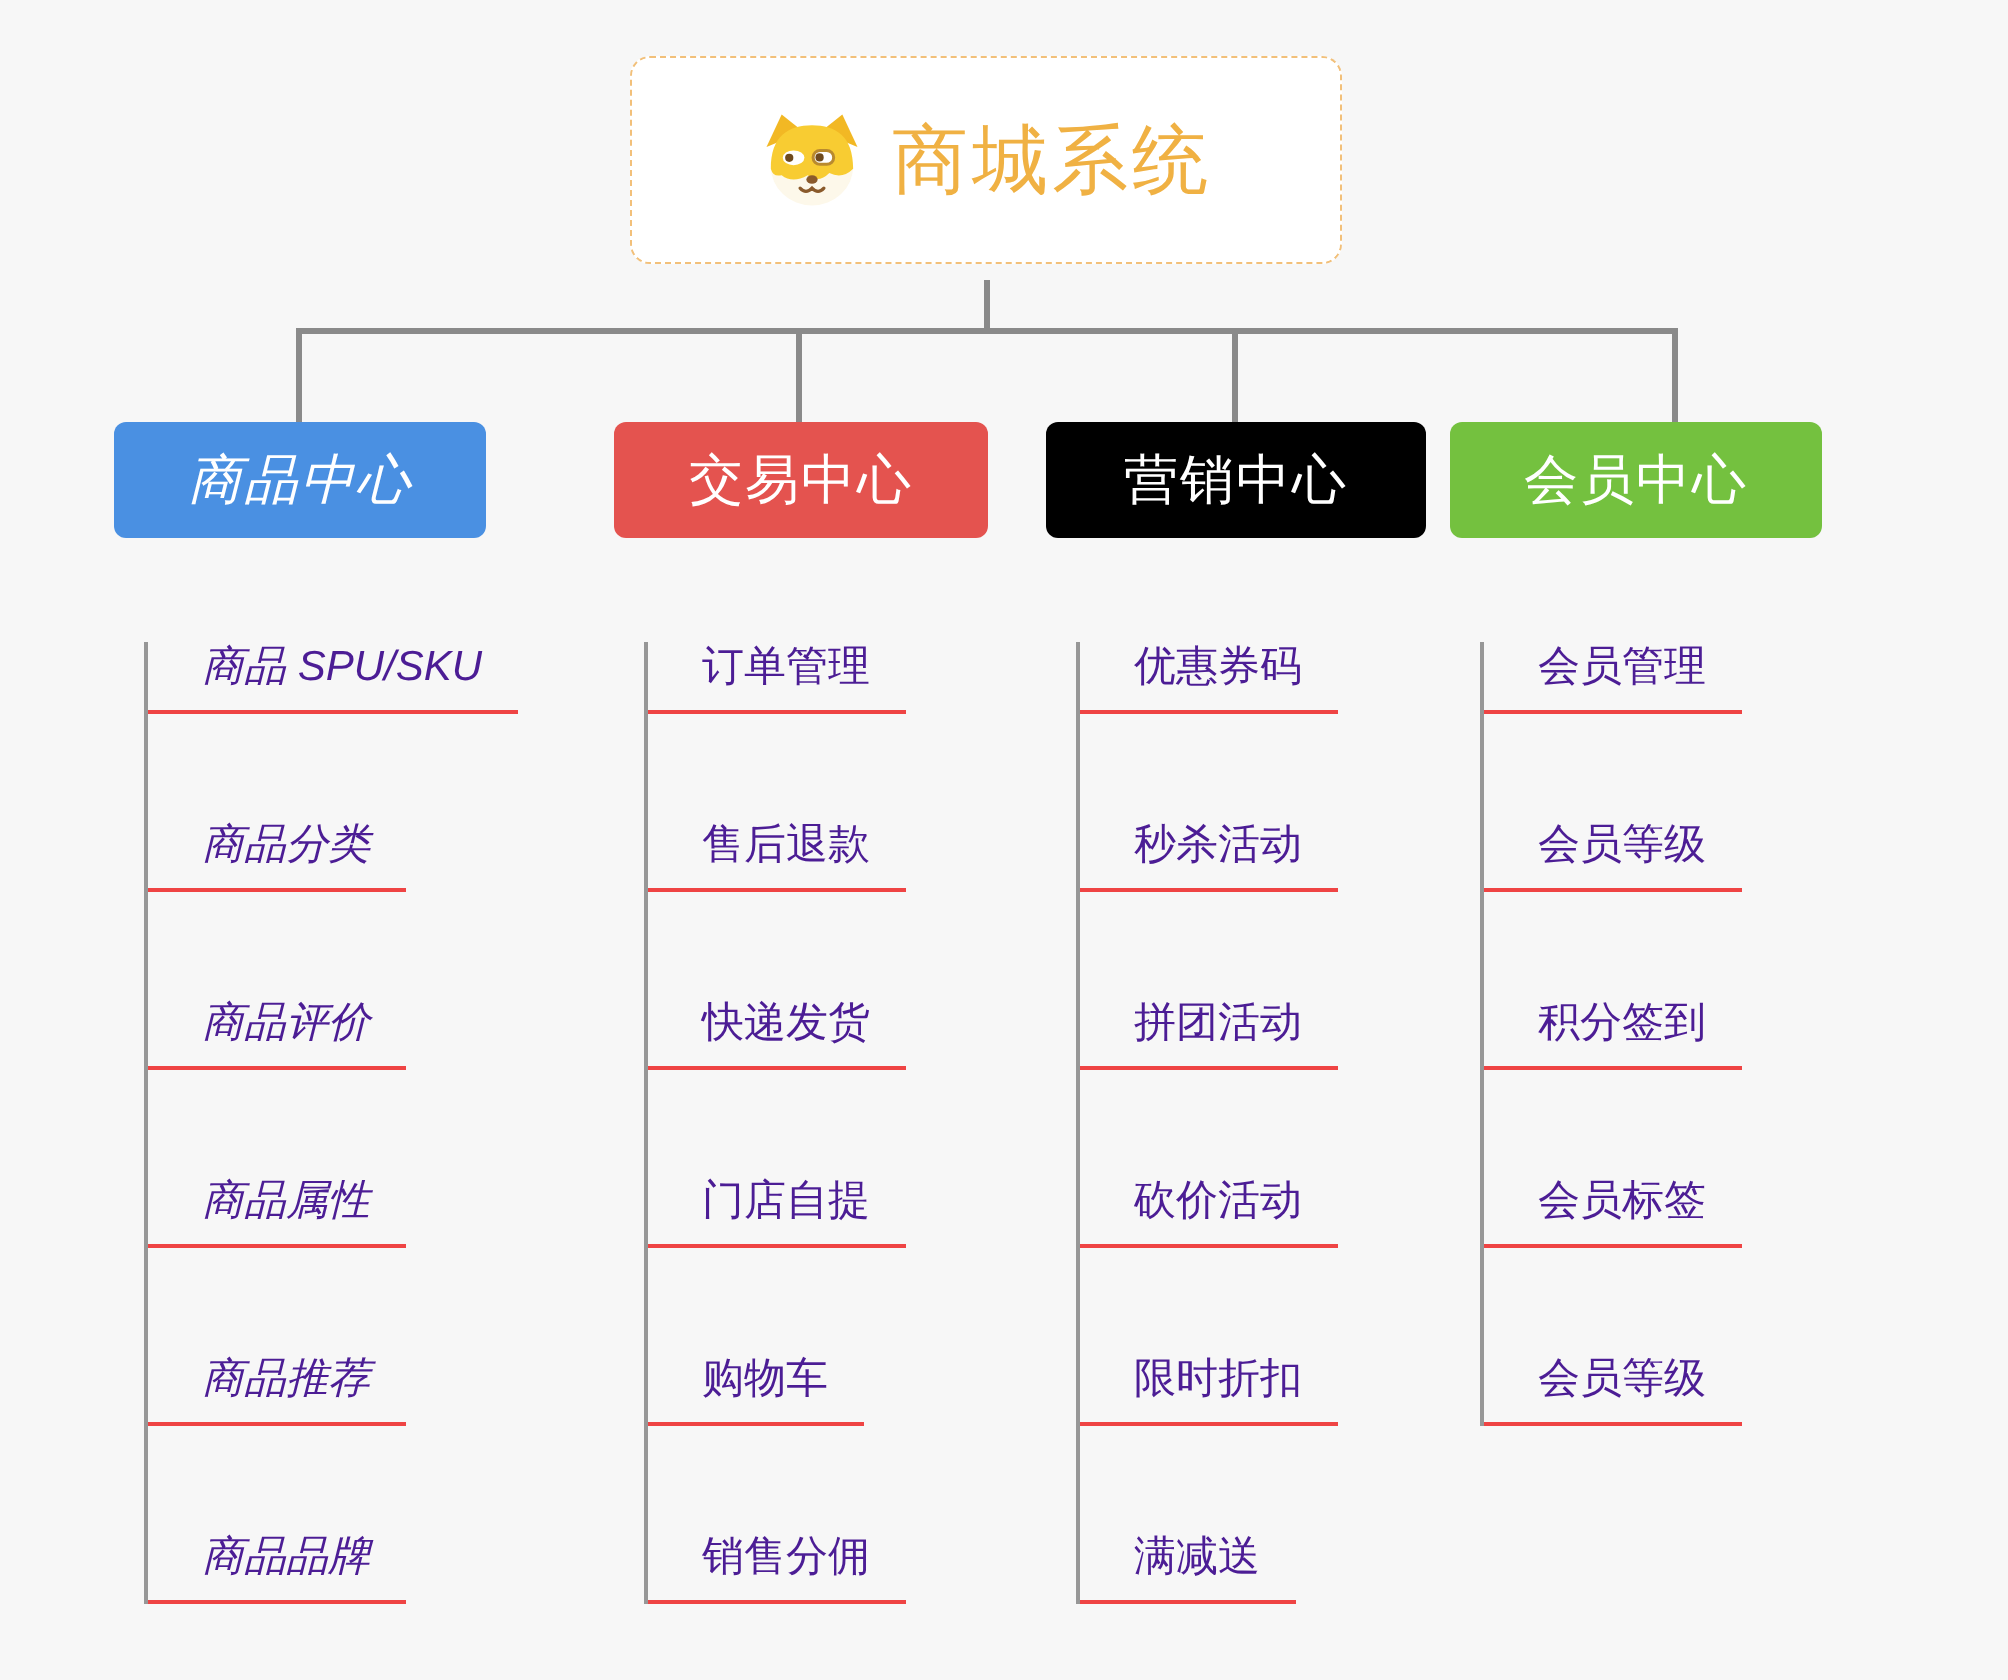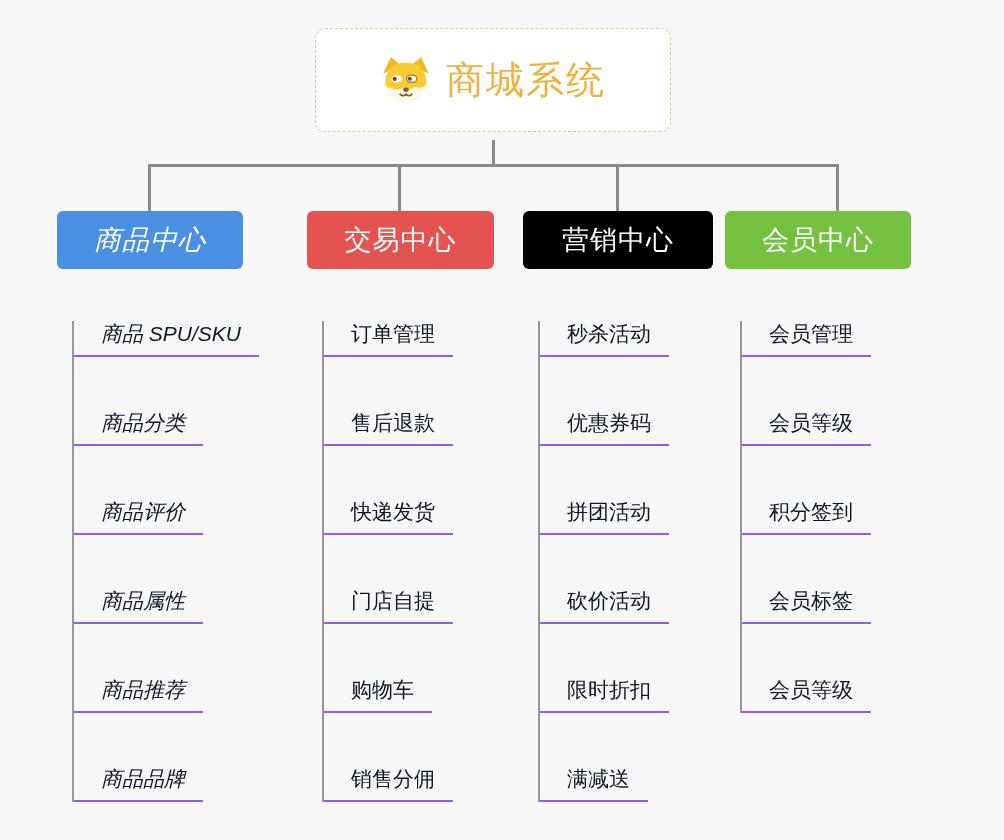--- a/index.html
+++ b/index.html
@@ -68,24 +68,24 @@
     margin: 0 0 0 15px;
     padding: 0;
     list-style: none;
     border-left: 2px solid #979797;
     width: fit-content;
   }
   .sub-item {
     width: fit-content;
     margin: 53px 0 0 0;
     padding: 0 18px 8px 27px;
-    border-bottom: 2px solid #8b5cf6;
+    border-bottom: 2px solid #ef4444;
     font-size: 21px;
     line-height: 26px;
-    color: #0f172a;
+    color: #4c1d95;
     white-space: nowrap;
   }
   .sub-item:first-child { margin-top: 52px; }
 </style>
 </head>
 <body>
 
 <div class="canvas">
 
   <div class="root-node">
@@ -130,22 +130,22 @@
           <li class="sub-item">售后退款</li>
           <li class="sub-item">快递发货</li>
           <li class="sub-item">门店自提</li>
           <li class="sub-item">购物车</li>
           <li class="sub-item">销售分佣</li>
         </ul>
       </div>
       <div class="branch" style="left: 523px;">
         <div class="branch-head" style="background: #000000; width: 190px;">营销中心</div>
         <ul class="sub-list">
+          <li class="sub-item">优惠券码</li>
           <li class="sub-item">秒杀活动</li>
-          <li class="sub-item">优惠券码</li>
           <li class="sub-item">拼团活动</li>
           <li class="sub-item">砍价活动</li>
           <li class="sub-item">限时折扣</li>
           <li class="sub-item">满减送</li>
         </ul>
       </div>
       <div class="branch" style="left: 725px;">
         <div class="branch-head" style="background: rgb(116, 193, 63); width: 186px;">会员中心</div>
         <ul class="sub-list">
           <li class="sub-item">会员管理</li>

